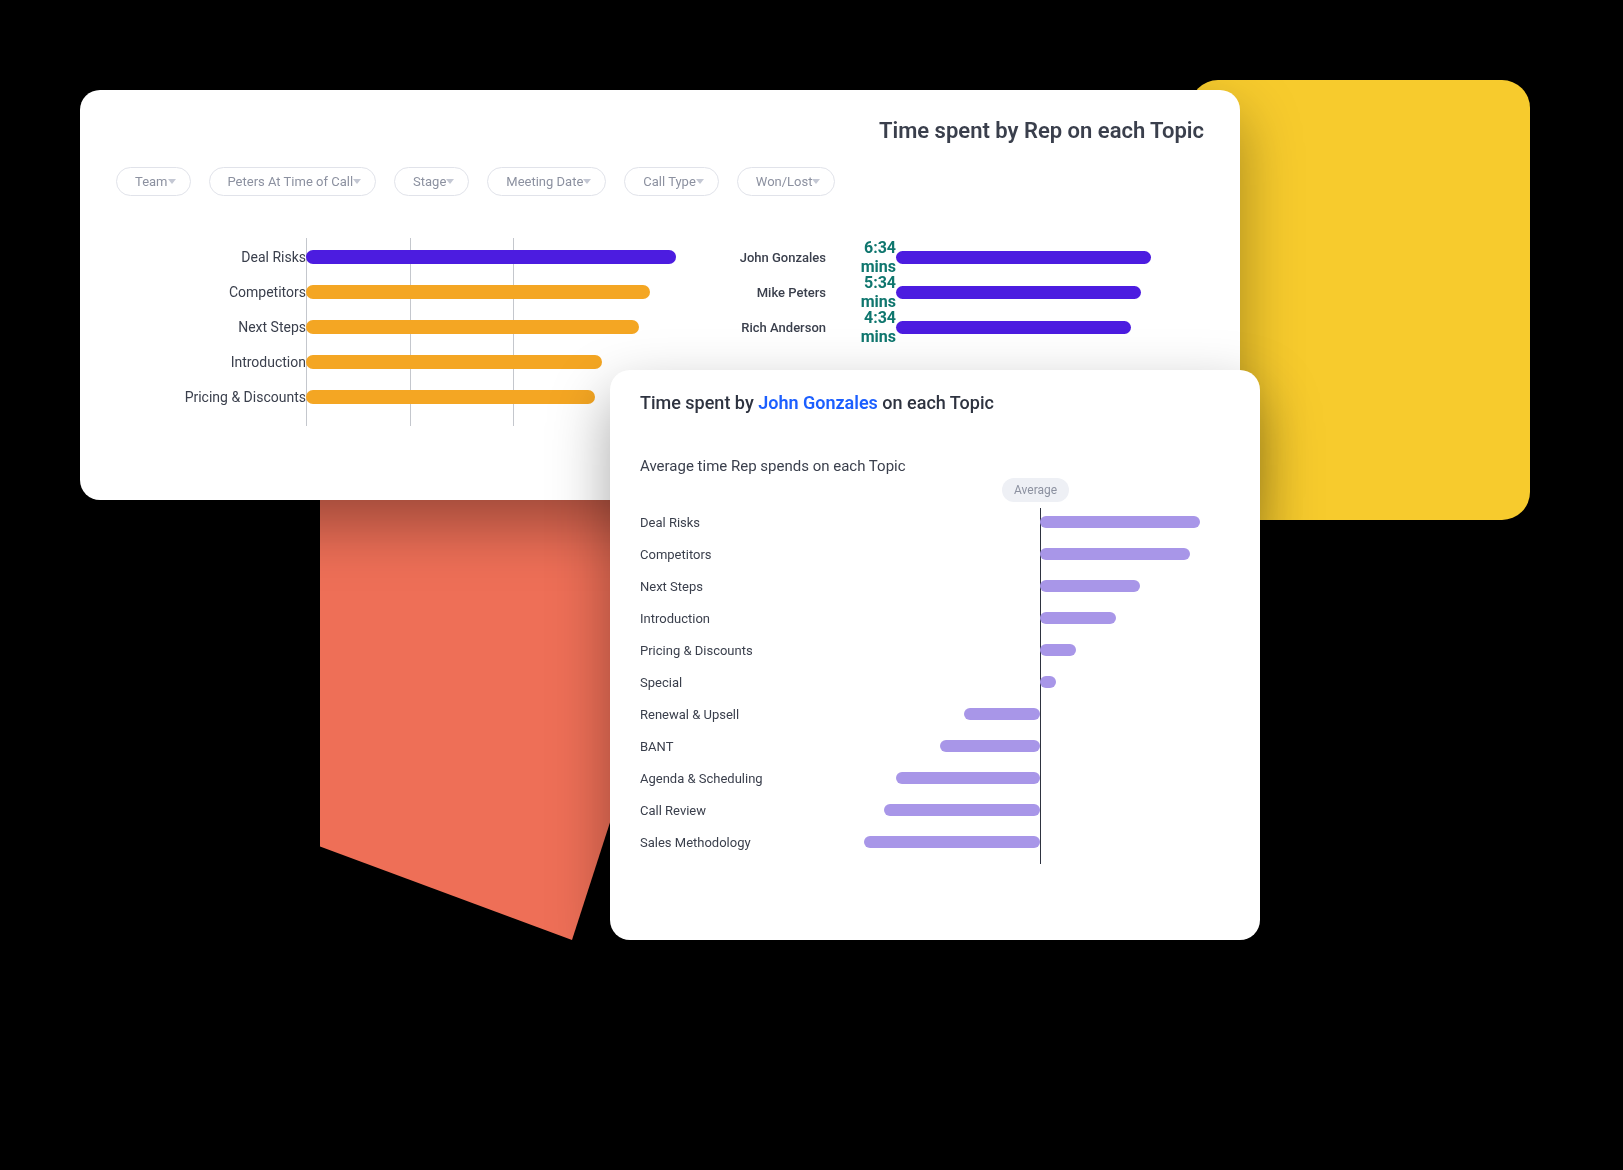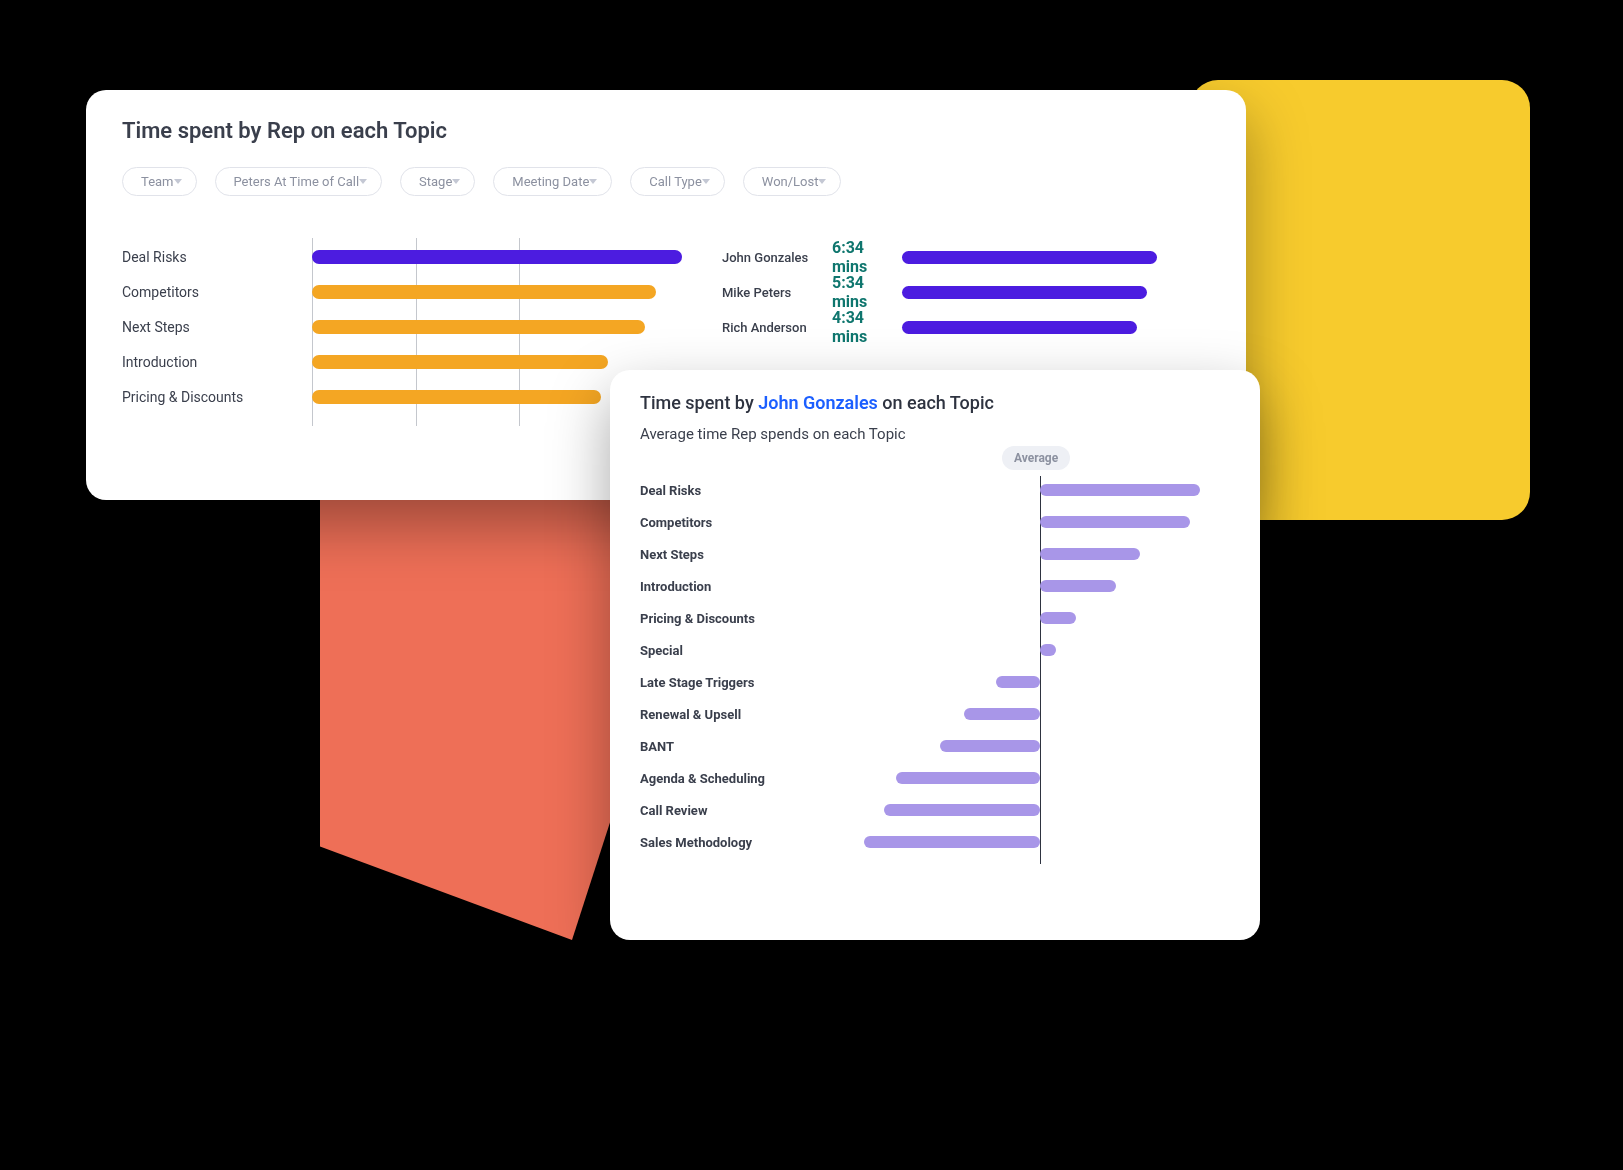--- a/index.html
+++ b/index.html
@@ -38,24 +38,25 @@
 
   
   .card {
     background: #fff;
     border-radius: 20px;
     box-shadow: 0 25px 60px rgba(0,0,0,0.35);
     position: absolute;
     color: #2E3340;
   }
   .card-main {
-    left: 36px; top: 50px;
+    left: 30px; top: 50px;
     width: 1160px; height: 410px;
     z-index: 2;
     padding: 28px 36px 24px 36px;
+    text-align: right;
   }
   .card-detail {
     left: 560px; top: 330px;
     width: 650px; height: 570px;
     z-index: 3;
     padding: 22px 30px 24px 30px;
   }
 
   h1.title {
     font-size: 22px;
@@ -142,33 +143,32 @@
   }
   .rep-name { width: 110px; color: #3A3F4C; font-weight: 500; }
   .rep-time { width: 70px; color: #0f766e; font-size: 16px; font-weight: bold; }
   .rep-bar  { height: 13px; border-radius: 7px; background: #4C1CE0; }
 
   
   .detail-title {
     font-size: 18px;
     font-weight: 500;
     color: #2E3340;
-    margin-bottom: 12px;
+    margin-bottom: 44px;
   }
   .detail-title .person { color: #1C5FFF; font-weight: 600; }
   .detail-sub {
     font-size: 15px;
     color: #3A3F4C;
     margin-bottom: 21px;
   }
 
   .diverge {
     position: relative;
     padding-top: 10px;
-    font-weight: bold;
   }
   .avg-chip {
     position: absolute;
     top: -18px;
     left: 362px;
     background: #EEF0F5;
     color: #8C91A0;
     font-size: 12px;
     padding: 5px 12px;
     border-radius: 12px;
@@ -342,26 +342,20 @@
               <div class="dbar" style="left: 210px; width: 36px;"></div>
             </div>
           </div>
           <div class="drow">
             <div class="dlabel">Special</div>
             <div class="dtrack">
               <div class="dbar" style="left: 210px; width: 16px;"></div>
             </div>
           </div>
           <div class="drow">
-            <div class="dlabel">Late Stage Triggers</div>
-            <div class="dtrack">
-              <div class="dbar" style="left: 166px; width: 44px;"></div>
-            </div>
-          </div>
-          <div class="drow">
             <div class="dlabel">Renewal &amp; Upsell</div>
             <div class="dtrack">
               <div class="dbar" style="left: 134px; width: 76px;"></div>
             </div>
           </div>
           <div class="drow">
             <div class="dlabel">BANT</div>
             <div class="dtrack">
               <div class="dbar" style="left: 110px; width: 100px;"></div>
             </div>

